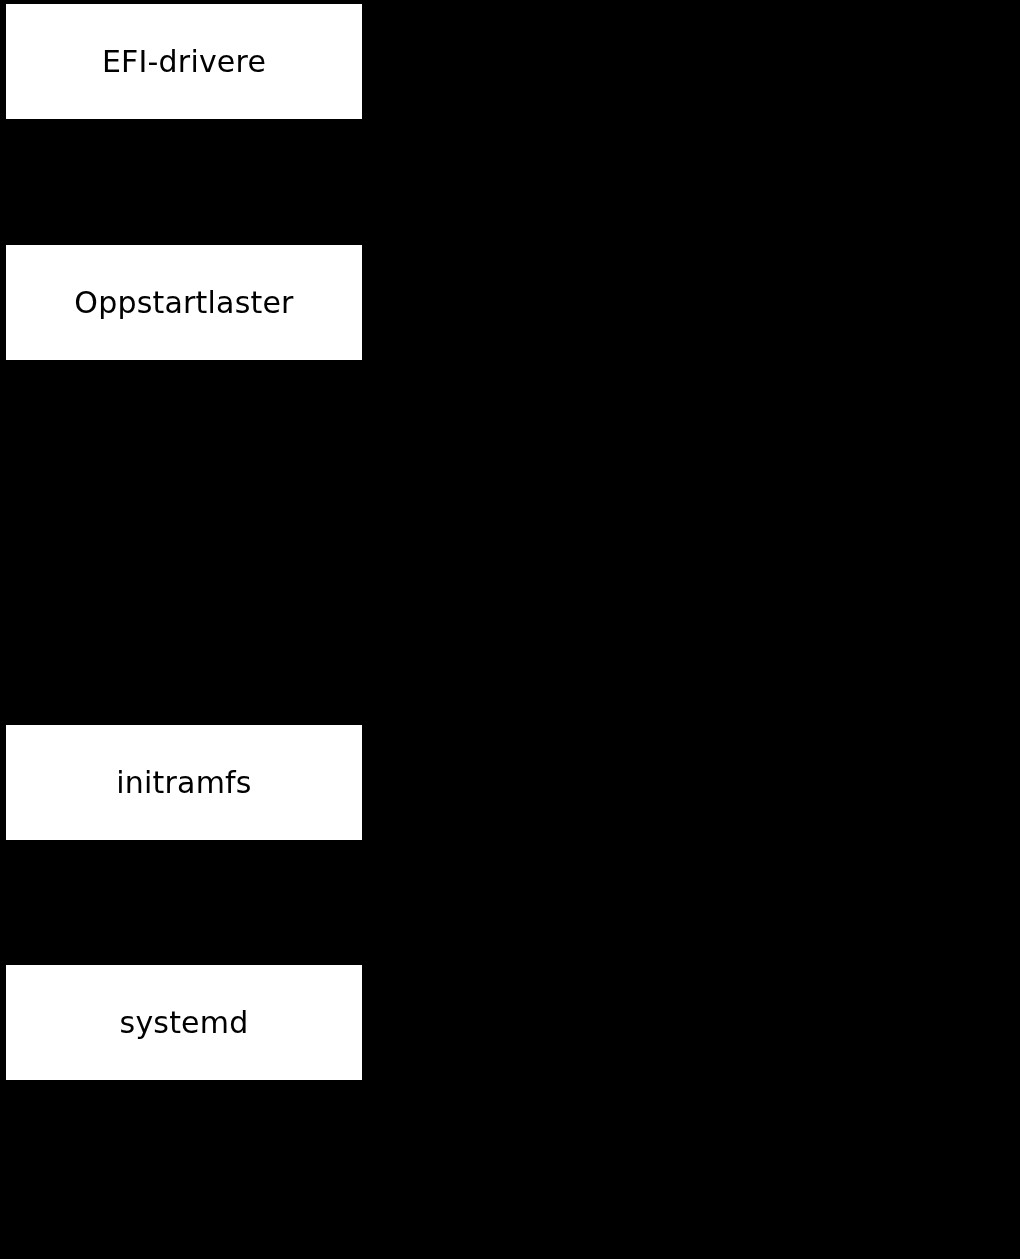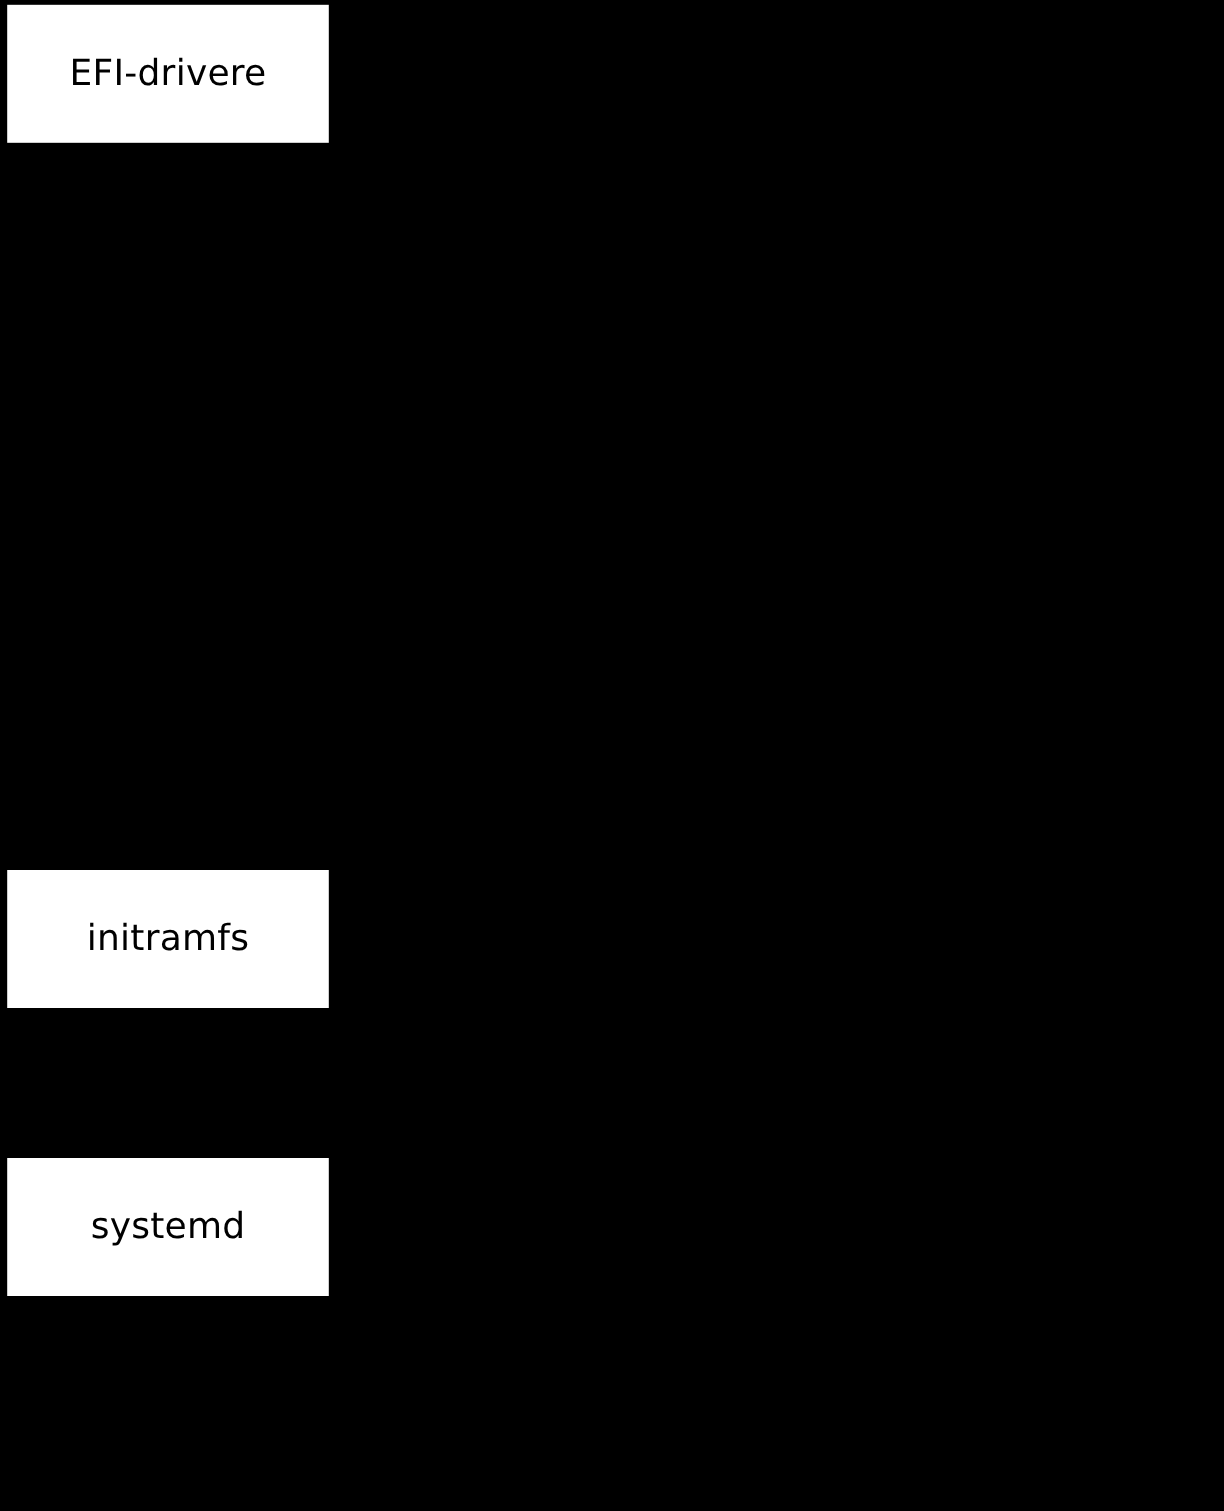--- a/index.html
+++ b/index.html
@@ -19,21 +19,21 @@
     position: absolute;
     left: 0;
     top: 0;
     width: 1020px;
     height: 1259px;
     background: #000000;
   }
   .stage-box {
     position: absolute;
     left: 6px;
-    width: 268px;
+    width: 356px;
     height: 115px;
     background: #ffffff;
     box-sizing: border-box;
     display: flex;
     align-items: center;
     justify-content: center;
   }
   .stage-label {
     color: #000000;
     font-size: 30px;
@@ -51,20 +51,23 @@
 </style>
 </head>
 <body>
 
 <div id="canvas">
 
   <div class="stage-box stage-0">
     <span class="stage-label">EFI-drivere</span>
   </div>
 
+  <div class="stage-box stage-1">
+    <span class="stage-label">Oppstartlaster</span>
+  </div>
 
 
   <div class="stage-box stage-4">
     <span class="stage-label">systemd</span>
   </div>
 
   <div class="stage-box stage-3">
     <span class="stage-label">initramfs</span>
   </div>
 

